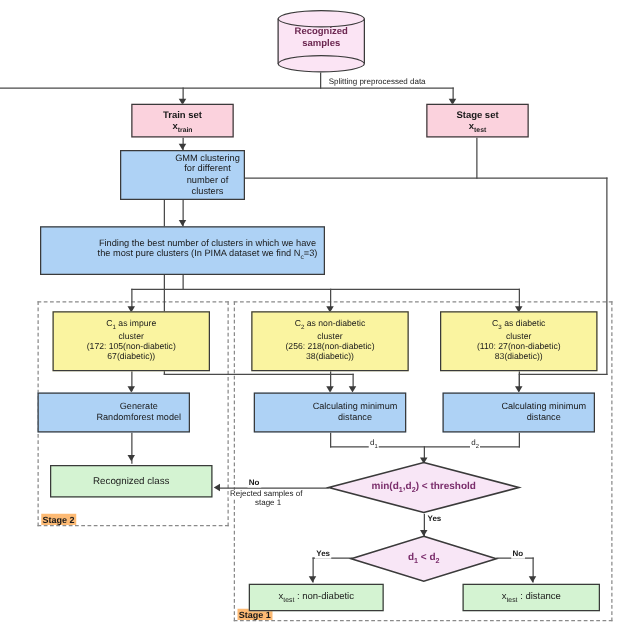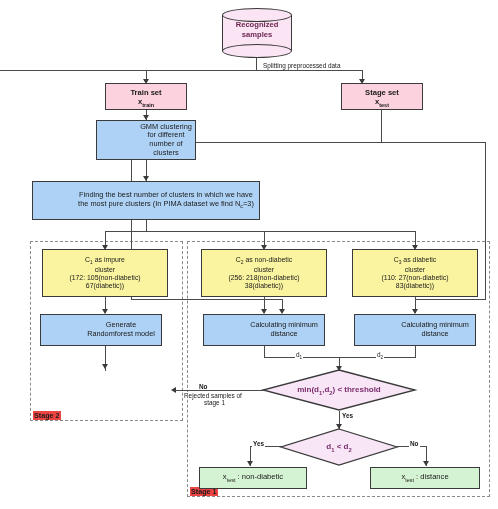--- a/index.html
+++ b/index.html
@@ -129,21 +129,21 @@
     box-sizing: border-box;
     z-index: 0;
   }
   .stagelabel {
     position: absolute;
     font-size: 7.2px;
     font-weight: bold;
     color: #1a1a1a;
     white-space: nowrap;
     z-index: 3;
-    background: #ef4444;
+    background: #fdba74;
     padding: 0 1px;
   }
   sub { font-size: 0.72em; }
 </style>
 </head>
 <body>
 
 <div id="canvas">
 
   <div class="stageframe" style="left:30px; top:241px; width:153px; height:180px;"></div>
@@ -251,35 +251,38 @@
   <div class="arrow arr-down" style="left:412px; top:309px;"></div>
 
   <div class="ln lnv" style="left:105px; top:297px; height:16px;"></div>
   <div class="arrow arr-down" style="left:102px; top:309px;"></div>
 
   <div class="ln lnv" style="left:264px; top:297px; height:16px;"></div>
   <div class="arrow arr-down" style="left:261px; top:309px;"></div>
 
   <div class="ln lnv" style="left:415px; top:297px; height:16px;"></div>
 
-  <div class="node blue" style="left:40px; top:314px; width:122px; height:32px; font-size:7.3px;">
+  <div class="node blue" style="left:30px; top:314px; width:122px; height:32px; font-size:7.3px;">
     <div class="node-inner">Generate Randomforest model</div>
   </div>
 
   <div class="node blue" style="left:203px; top:314px; width:122px; height:32px; font-size:7.3px;">
     <div class="node-inner">Calculating minimum distance</div>
   </div>
 
   <div class="node blue" style="left:354px; top:314px; width:122px; height:32px; font-size:7.3px;">
     <div class="node-inner">Calculating minimum distance</div>
   </div>
 
   <div class="ln lnv" style="left:105px; top:346px; height:25px;"></div>
   <div class="arrow arr-down" style="left:102px; top:364px;"></div>
 
+  <div class="node green" style="left:40px; top:372px; width:130px; height:26px; font-size:7.8px;">
+    <div class="node-inner">Recognized class</div>
+  </div>
 
   <div class="ln lnv" style="left:264px; top:346px; height:12px;"></div>
   <div class="ln lnv" style="left:415px; top:346px; height:12px;"></div>
   <div class="ln lnh" style="left:264px; top:357px; width:152px;"></div>
   <div class="ln lnv" style="left:339px; top:357px; height:13px;"></div>
   <div class="arrow arr-down" style="left:336px; top:366px;"></div>
   <div class="elabel" style="left:295px; top:351px;"><span>d</span><sub>1</sub></div>
   <div class="elabel" style="left:376px; top:351px;"><span>d</span><sub>2</sub></div>
 
   <div class="diamond" style="left:262px; top:369px; width:154px; height:42px;">

